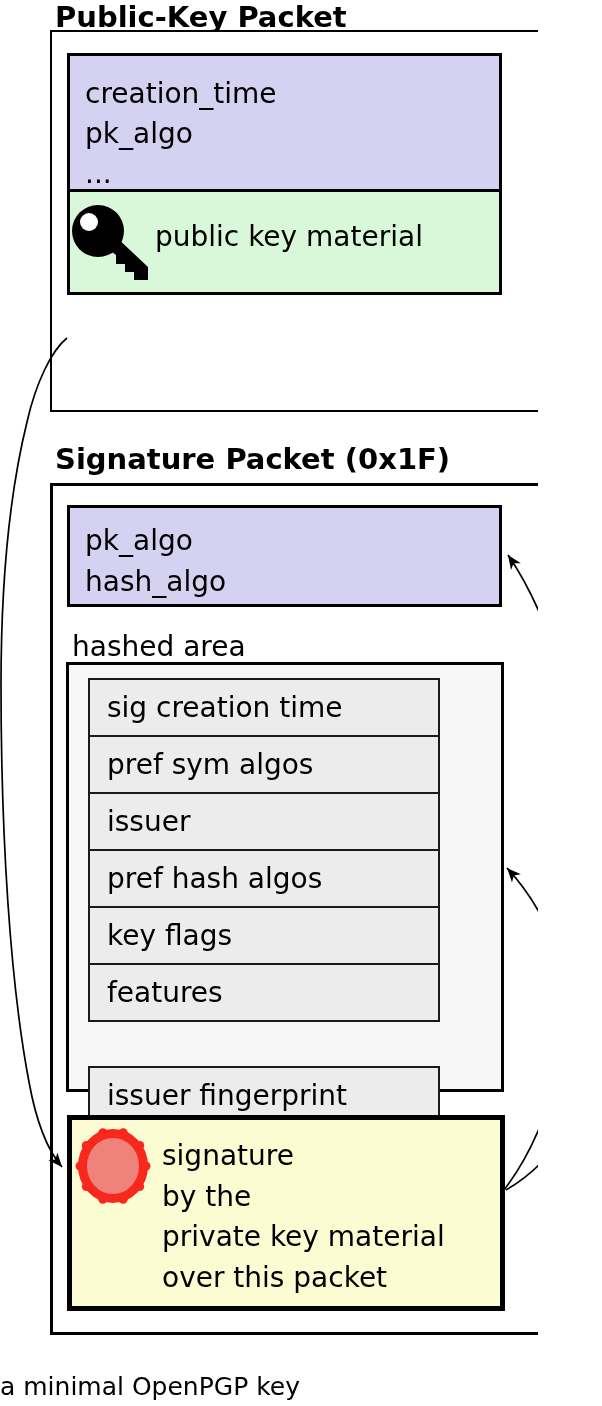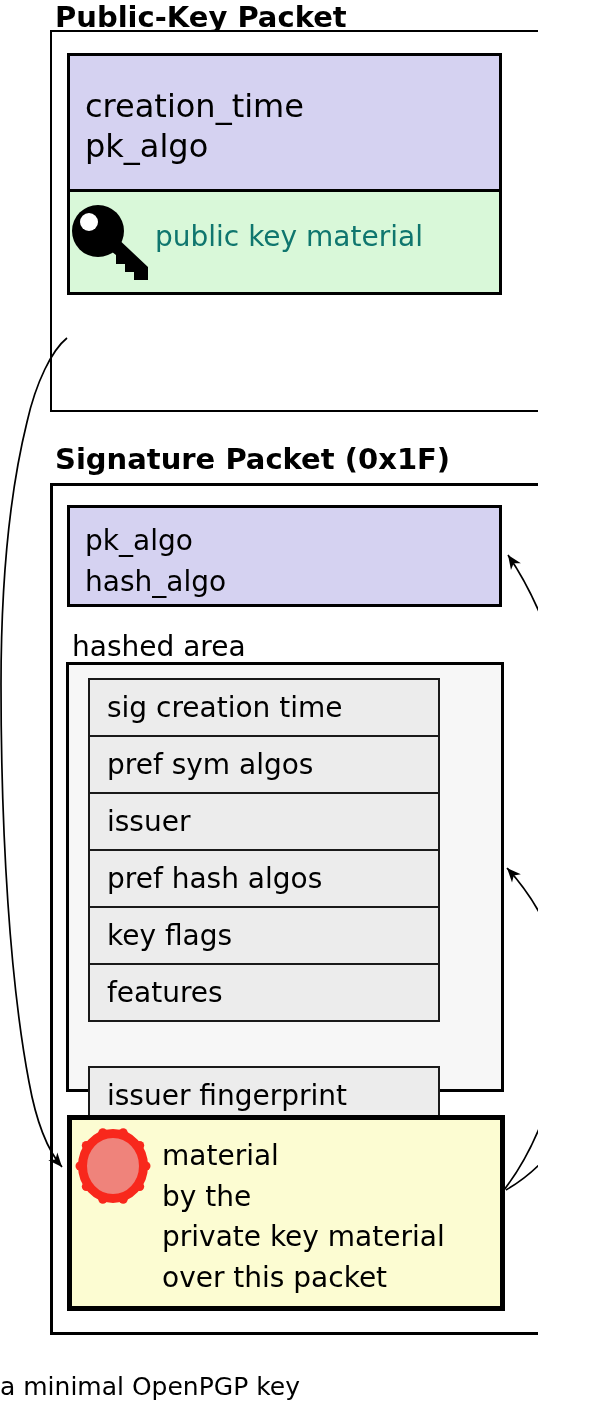--- a/index.html
+++ b/index.html
@@ -5,21 +5,21 @@
   html,body{margin:0;padding:0;background:#fff;}
   #canvas{
     position:relative;width:538px;height:1406px;background:#fff;
     font-family:"DejaVu Sans", sans-serif;color:#000;overflow:hidden;
   }
   .abs{position:absolute;box-sizing:border-box;}
   .title{font-weight:bold;font-size:29px;line-height:32px;white-space:nowrap;}
   .packet-box{border:2.5px solid #000;background:#fff;}
   .packet-box2{border:3px solid #000;background:#fff;}
   .field-box{border:3px solid #000;}
-  .field-text{font-size:32px;line-height:40px;padding:30px 0 0 15px;}
+  .field-text{font-size:28px;line-height:40px;padding:18px 0 0 15px;}
   .field-text2{font-size:28px;line-height:41px;padding:12px 0 0 15px;}
   .label{font-size:28px;line-height:34px;white-space:nowrap;}
   .hashed-box{border:3px solid #000;}
   .subpacket-row{
     position:relative;width:352px;height:59px;border:2px solid #1a1a1a;
     font-size:28px;line-height:55px;padding-left:17px;box-sizing:border-box;
   }
   .subpacket-row + .subpacket-row{margin-top:-2px;}
   .sig-box{border:5px solid #000;}
   .sig-text{font-size:28px;line-height:40.5px;}
@@ -43,21 +43,21 @@
   </div>
 
   <div class="abs field-box" style="left: 67px; top: 192px; width: 435px; height: 103px; border-top: none; background-color: rgb(217, 248, 217);"></div>
 
   <svg class="abs" style="left:70px;top:203px;" width="80" height="80" viewBox="0 0 80 80">
     <circle cx="28" cy="28" r="26" fill="#000"></circle>
     <circle cx="19" cy="19" r="9" fill="#fff"></circle>
     <path d="M44 32 L78 64 L78 77 L64 77 L64 69 L55 69 L55 61 L46 61 L46 52 L33 42 Z" fill="#000"></path>
   </svg>
 
-  <div class="abs" style="left: 155px; top: 217px; font-size: 28px; line-height: 40px; white-space: nowrap; color: #0f766e;">public key material</div>
+  <div class="abs" style="left: 155px; top: 217px; font-size: 28px; line-height: 40px; white-space: nowrap; color: #000000;">public key material</div>
 
   <div class="abs title" style="left:55px;top:443px;">Signature Packet (0x1F)</div>
 
   <div class="abs packet-box2" style="left:50px;top:483px;width:493px;height:852px;"></div>
 
   <div class="abs field-box field-text2" style="left: 67px; top: 505px; width: 435px; height: 102px; background-color: rgb(213, 210, 241);">
     <div>pk_algo</div>
     <div>hash_algo</div>
   </div>
 
@@ -85,21 +85,21 @@
     <circle cx="11.3" cy="60.6" r="4.5" fill="#f8281c"></circle>
     <circle cx="5" cy="40" r="4.5" fill="#f8281c"></circle>
     <circle cx="11.3" cy="19.4" r="4.5" fill="#f8281c"></circle>
     <circle cx="27.8" cy="6.7" r="4.5" fill="#f8281c"></circle>
     <circle cx="48.2" cy="6.7" r="4.5" fill="#f8281c"></circle>
     <circle cx="64.7" cy="19.4" r="4.5" fill="#f8281c"></circle>
     <ellipse cx="38" cy="40" rx="30.5" ry="32.5" stroke-width="9" fill="#ef837b" stroke="#f8281c"></ellipse>
   </svg>
 
   <div class="abs sig-text" style="left:162px;top:1136px;">
-    <div>material</div>
+    <div>signature</div>
     <div>by the</div>
     <div>private key material</div>
     <div>over this packet</div>
   </div>
 
   <div class="abs caption" style="left:0px;top:1372px;">a minimal OpenPGP key</div>
 
   <svg id="arrow-overlay" width="602" height="1406" viewBox="0 0 602 1406">
     <defs>
       <marker id="ah" markerUnits="userSpaceOnUse" markerWidth="18" markerHeight="14" refX="15" refY="7" orient="auto">

